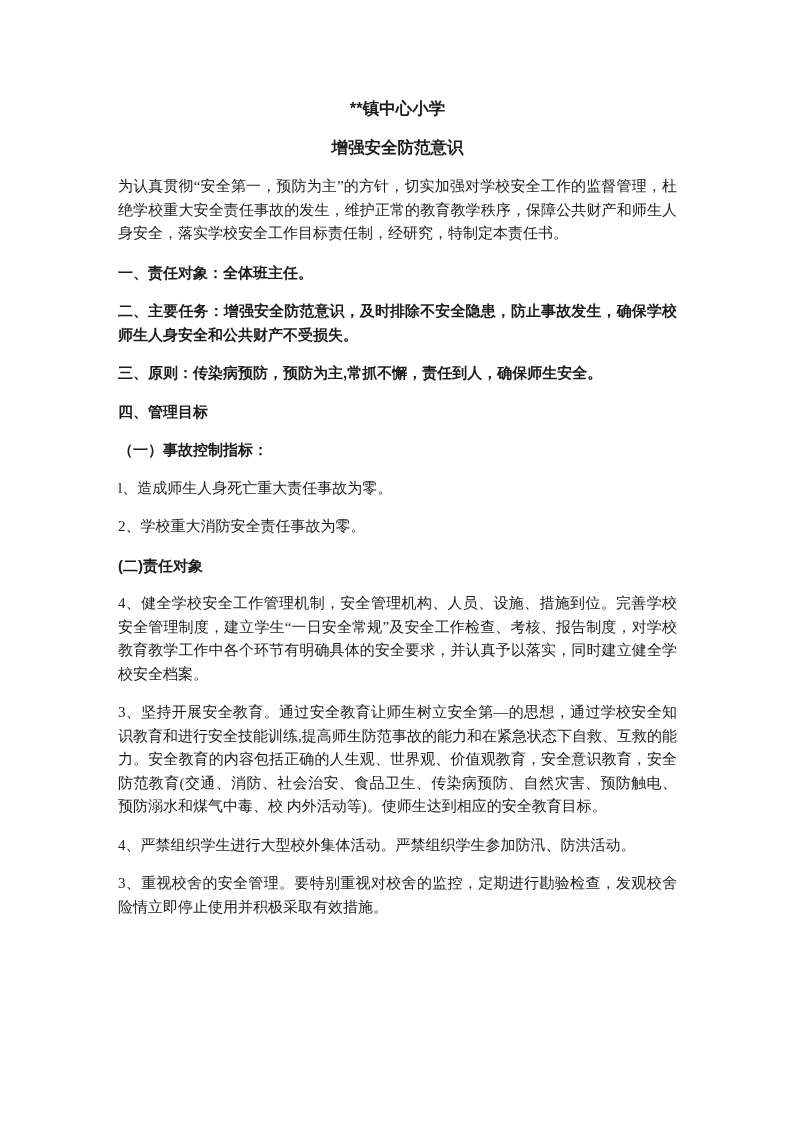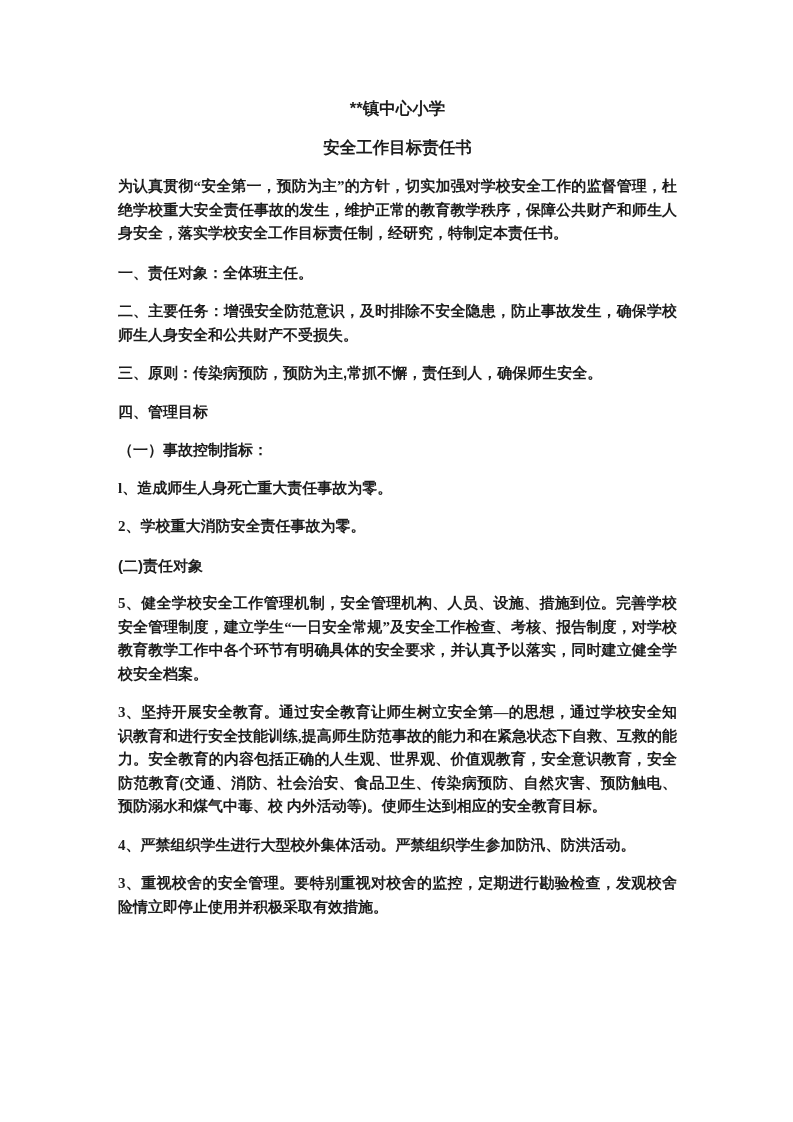--- a/index.html
+++ b/index.html
@@ -26,41 +26,40 @@
     font-size: 16.5px;
     line-height: 23.5px;
     margin: 0 0 15.5px 0;
     font-family: "Liberation Sans", "DejaVu Sans", sans-serif;
   }
   p.para {
     margin: 0 0 15px 0;
     line-height: 23.5px;
     text-align: justify;
     word-break: break-all;
-    font-weight: bold;
   }
   p.para.bold {
     font-weight: 700;
     font-family: "Liberation Sans", "DejaVu Sans", sans-serif;
   }
 </style>
 </head>
 <body>
 
 <div class="page">
   <div class="doc-title">**镇中心小学</div>
-  <div class="doc-subtitle">安全工作目标责任书</div>
+  <div class="doc-subtitle">增强安全防范意识</div>
 
   <p class="para">为认真贯彻“安全第一，预防为主”的方针，切实加强对学校安全工作的监督管理，杜绝学校重大安全责任事故的发生，维护正常的教育教学秩序，保障公共财产和师生人身安全，落实学校安全工作目标责任制，经研究，特制定本责任书。</p>
 
   <p class="para bold">一、责任对象：全体班主任。</p>
   <p class="para bold">二、主要任务：增强安全防范意识，及时排除不安全隐患，防止事故发生，确保学校师生人身安全和公共财产不受损失。</p>
   <p class="para bold">三、原则：传染病预防，预防为主,常抓不懈，责任到人，确保师生安全。</p>
   <p class="para bold">四、管理目标</p>
   <p class="para bold">（一）事故控制指标：</p>
   <p class="para">l、造成师生人身死亡重大责任事故为零。</p>
   <p class="para">2、学校重大消防安全责任事故为零。</p>
   <p class="para bold">(二)责任对象</p>
-  <p class="para">5、健全学校安全工作管理机制，安全管理机构、人员、设施、措施到位。完善学校安全管理制度，建立学生“一日安全常规”及安全工作检查、考核、报告制度，对学校教育教学工作中各个环节有明确具体的安全要求，并认真予以落实，同时建立健全学校安全档案。</p>
+  <p class="para">4、健全学校安全工作管理机制，安全管理机构、人员、设施、措施到位。完善学校安全管理制度，建立学生“一日安全常规”及安全工作检查、考核、报告制度，对学校教育教学工作中各个环节有明确具体的安全要求，并认真予以落实，同时建立健全学校安全档案。</p>
   <p class="para">3、坚持开展安全教育。通过安全教育让师生树立安全第—的思想，通过学校安全知识教育和进行安全技能训练,提高师生防范事故的能力和在紧急状态下自救、互救的能力。安全教育的内容包括正确的人生观、世界观、价值观教育，安全意识教育，安全防范教育(交通、消防、社会治安、食品卫生、传染病预防、自然灾害、预防触电、预防溺水和煤气中毒、校 内外活动等)。使师生达到相应的安全教育目标。</p>
   <p class="para">4、严禁组织学生进行大型校外集体活动。严禁组织学生参加防汛、防洪活动。</p>
   <p class="para">3、重视校舍的安全管理。要特别重视对校舍的监控，定期进行勘验检查，发观校舍险情立即停止使用并积极采取有效措施。</p>
 </div>
 
 </body></html>

